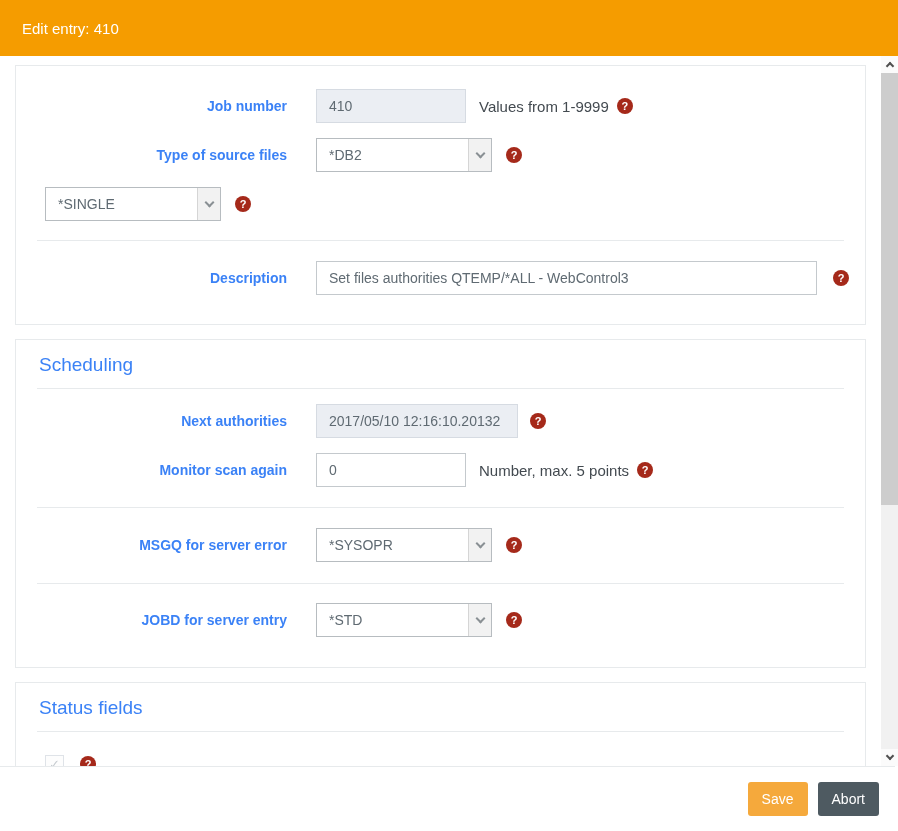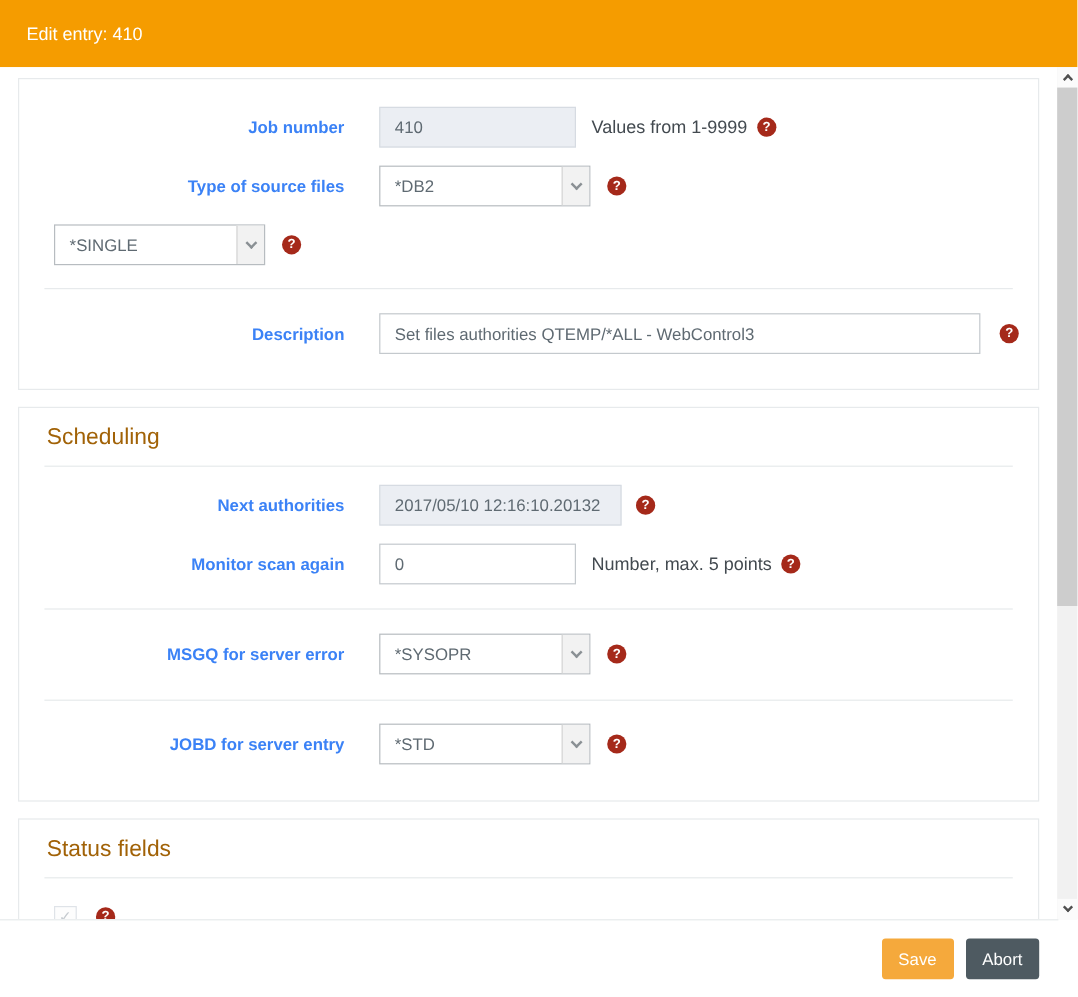--- a/index.html
+++ b/index.html
@@ -26,21 +26,21 @@
     overflow:hidden; padding:9px 15px 0 15px; background:#fff;
   }
   .card {
     background:#fff; border:1px solid #e7eaec; margin-bottom:14px; width:851px;
   }
   .card.pad-main { padding:23px 0 29px 0; }
   .card.pad-sec  { padding:14px 0 30px 0; }
   .card.pad-stat { padding:14px 0 60px 0; }
 
   .section-title {
-    font-size:19px; font-weight:400; color:#a16207;
+    font-size:19px; font-weight:400; color:#3b82f6;
     margin:0 21px; padding:0 0 12px 2px; border-bottom:1px solid #e7eaec;
   }
 
   .frow { display:flex; align-items:center; min-height:34px; }
   .mb15 { margin-bottom:15px; }
   .mb19 { margin-bottom:19px; }
   .mb20 { margin-bottom:20px; }
   .mb21 { margin-bottom:21px;align-items:center; }
   .mt15 { margin-top:15px; }
   .flabel {
@@ -51,21 +51,21 @@
 
   .divider { border:0; border-top:1px solid #e7eaec; margin:0 21px 20px 21px; }
   .divider.m19 { margin-bottom:19px; }
 
   
   .tinput {
     height:34px; border:1px solid #c4c9cd; background:#fff; color:#5f6a72;
     font-size:14px; font-family:inherit; padding:0 12px; outline:none;
   }
   .tinput.disabled { background:#ebeef3; border-color:#d6dbe2; }
-  .w-sm { width:164px; }
+  .w-sm { width:150px; }
   .w-md { width:202px; }
   .w-lg { width:501px; }
 
   
   .selectbox {
     width:176px; height:34px; border:1px solid #b7bcc0; background:#fff;
     display:flex; align-items:stretch; cursor:pointer;
   }
   .selectbox .sel-text {
     flex:1; display:flex; align-items:center; padding-left:12px;
@@ -95,21 +95,21 @@
 
   
   .checkbox {
     width:19px; height:19px; border:1px solid #dfe3e8; background:#fdfdfd;
     display:flex; align-items:center; justify-content:center;
     color:#c6cbd0; font-size:13px; font-weight:700;
   }
 
   
   .modal-footer {
-    position:absolute; left:0; right:16px; bottom:0; height:65px; background:#fff;
+    position:absolute; left:0; right:3px; bottom:0; height:65px; background:#fff;
     border-top:1px solid #e7eaec;
     display:flex; align-items:center; justify-content:flex-end; gap:10px;
     padding-right:16px;
   }
   .btn {
     height:34px; padding:0 14px; border:none; border-radius:3px;
     font-family:inherit; font-size:14px; color:#fff; cursor:pointer;
   }
   .btn-save  { background:#f5a93c; }
   .btn-abort { background:#4e5a61; }

